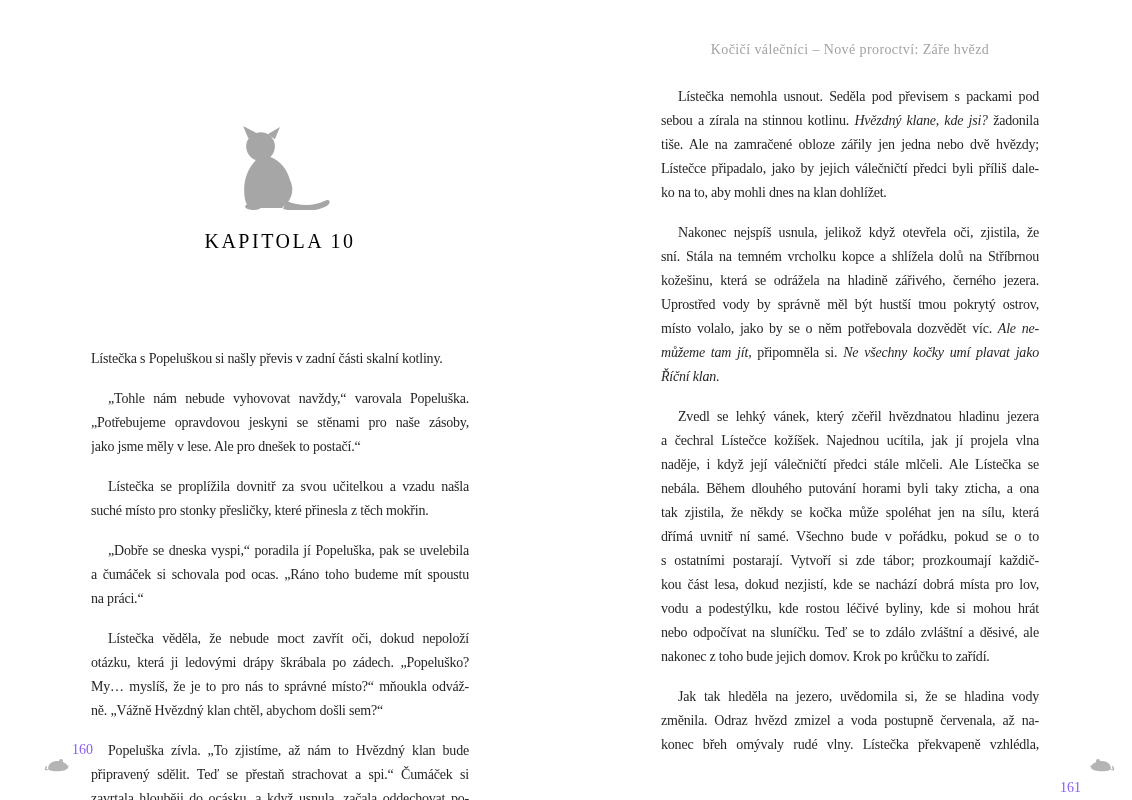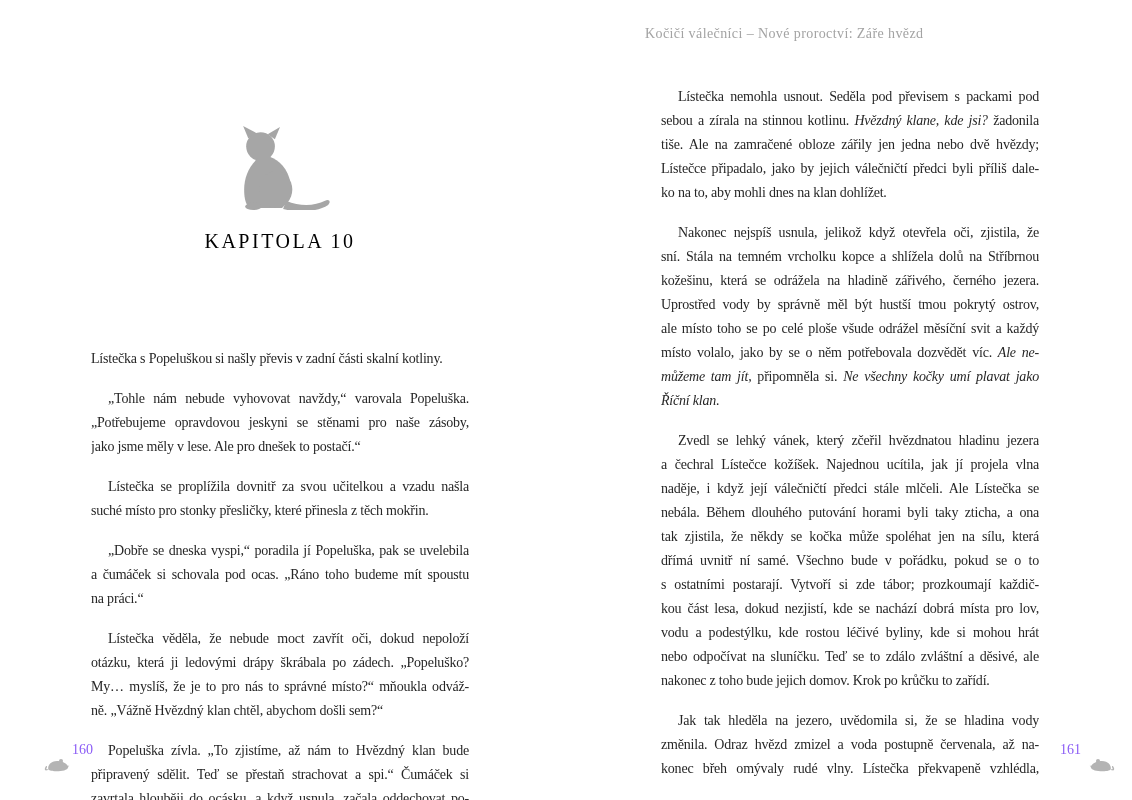--- a/index.html
+++ b/index.html
@@ -1,22 +1,22 @@
 <!DOCTYPE html>
 <html><head>
 <meta charset="utf-8">
 <style>
   html,body { margin:0; padding:0; background:#ffffff; }
   .spread {
     position:relative; width:1132px; height:800px; background:#ffffff;
     font-family:"Liberation Serif","DejaVu Serif",serif; overflow:hidden;
   }
   .running-header {
-    position:absolute; left:645px; top:26px; width:410px;
-    font-size:14px; letter-spacing:0.4px; color:#a3a3a3;
+    position:absolute; left:645px; top:42px; width:410px;
+    text-align:center; font-size:14px; letter-spacing:0.4px; color:#a3a3a3;
   }
   .chapter-heading {
     position:absolute; left:75px; top:230px; width:410px;
     text-align:center; font-size:20px; letter-spacing:2.5px; color:#000000;
   }
   .cat-art { position:absolute; left:228px; top:126px; width:104px; height:84px; }
   .body-col {
     position:absolute; width:410px; font-size:14px; color:#262626;
     letter-spacing:-0.2px;
   }
@@ -26,21 +26,21 @@
   .line {
     height:24px; line-height:24px; overflow:hidden;
     text-align:justify; text-align-last:justify; text-justify:inter-word;
     white-space:normal;
   }
   .line.lastline { text-align-last:left; }
   .line.indent { text-indent:17px; }
   .line i { font-style:italic; }
   .folio { position:absolute; font-size:14px; color:#8b5cf6; }
   .folio-num-left  { left:72px;   top:742px; }
-  .folio-num-right { left:1060px; top:742px; }
+  .folio-num-right { left:1060px; top:780px; }
   .mouse-art { position:absolute; width:27px; height:17px; }
   .mouse-left  { left:43px;   top:757px; }
   .mouse-right { left:1089px; top:757px; transform:scaleX(-1); }
 </style>
 </head>
 <body>
 
 <div class="spread">
 
   <div class="running-header">Kočičí válečníci – Nové proroctví: Záře hvězd</div>
@@ -97,21 +97,20 @@
         <div class="line"><span>sebou a zírala na stinnou kotlinu. </span><i>Hvězdný klane, kde jsi?</i><span> žadonila</span></div>
         <div class="line"><span>tiše. Ale na zamračené obloze zářily jen jedna nebo dvě hvězdy;</span></div>
         <div class="line"><span>Lístečce připadalo, jako by jejich válečničtí předci byli příliš dale-</span></div>
         <div class="line lastline"><span>ko na to, aby mohli dnes na klan dohlížet.</span></div>
       </div>
       <div class="para">
         <div class="line indent"><span>Nakonec nejspíš usnula, jelikož když otevřela oči, zjistila, že</span></div>
         <div class="line"><span>sní. Stála na temném vrcholku kopce a shlížela dolů na Stříbrnou</span></div>
         <div class="line"><span>kožešinu, která se odrážela na hladině zářivého, černého jezera.</span></div>
         <div class="line"><span>Uprostřed vody by správně měl být hustší tmou pokrytý ostrov,</span></div>
-        <div class="line"><span>ale místo toho se po celé ploše všude odrážel měsíční svit a každý</span></div>
         <div class="line"><span>místo volalo, jako by se o něm potřebovala dozvědět víc. </span><i>Ale ne-</i></div>
         <div class="line"><i>můžeme tam jít,</i><span> připomněla si. </span><i>Ne všechny kočky umí plavat jako</i></div>
         <div class="line lastline"><i>Říční klan.</i></div>
       </div>
       <div class="para">
         <div class="line indent"><span>Zvedl se lehký vánek, který zčeřil hvězdnatou hladinu jezera</span></div>
         <div class="line"><span>a čechral Lístečce kožíšek. Najednou ucítila, jak jí projela vlna</span></div>
         <div class="line"><span>naděje, i když její válečničtí předci stále mlčeli. Ale Lístečka se</span></div>
         <div class="line"><span>nebála. Během dlouhého putování horami byli taky zticha, a ona</span></div>
         <div class="line"><span>tak zjistila, že někdy se kočka může spoléhat jen na sílu, která</span></div>

